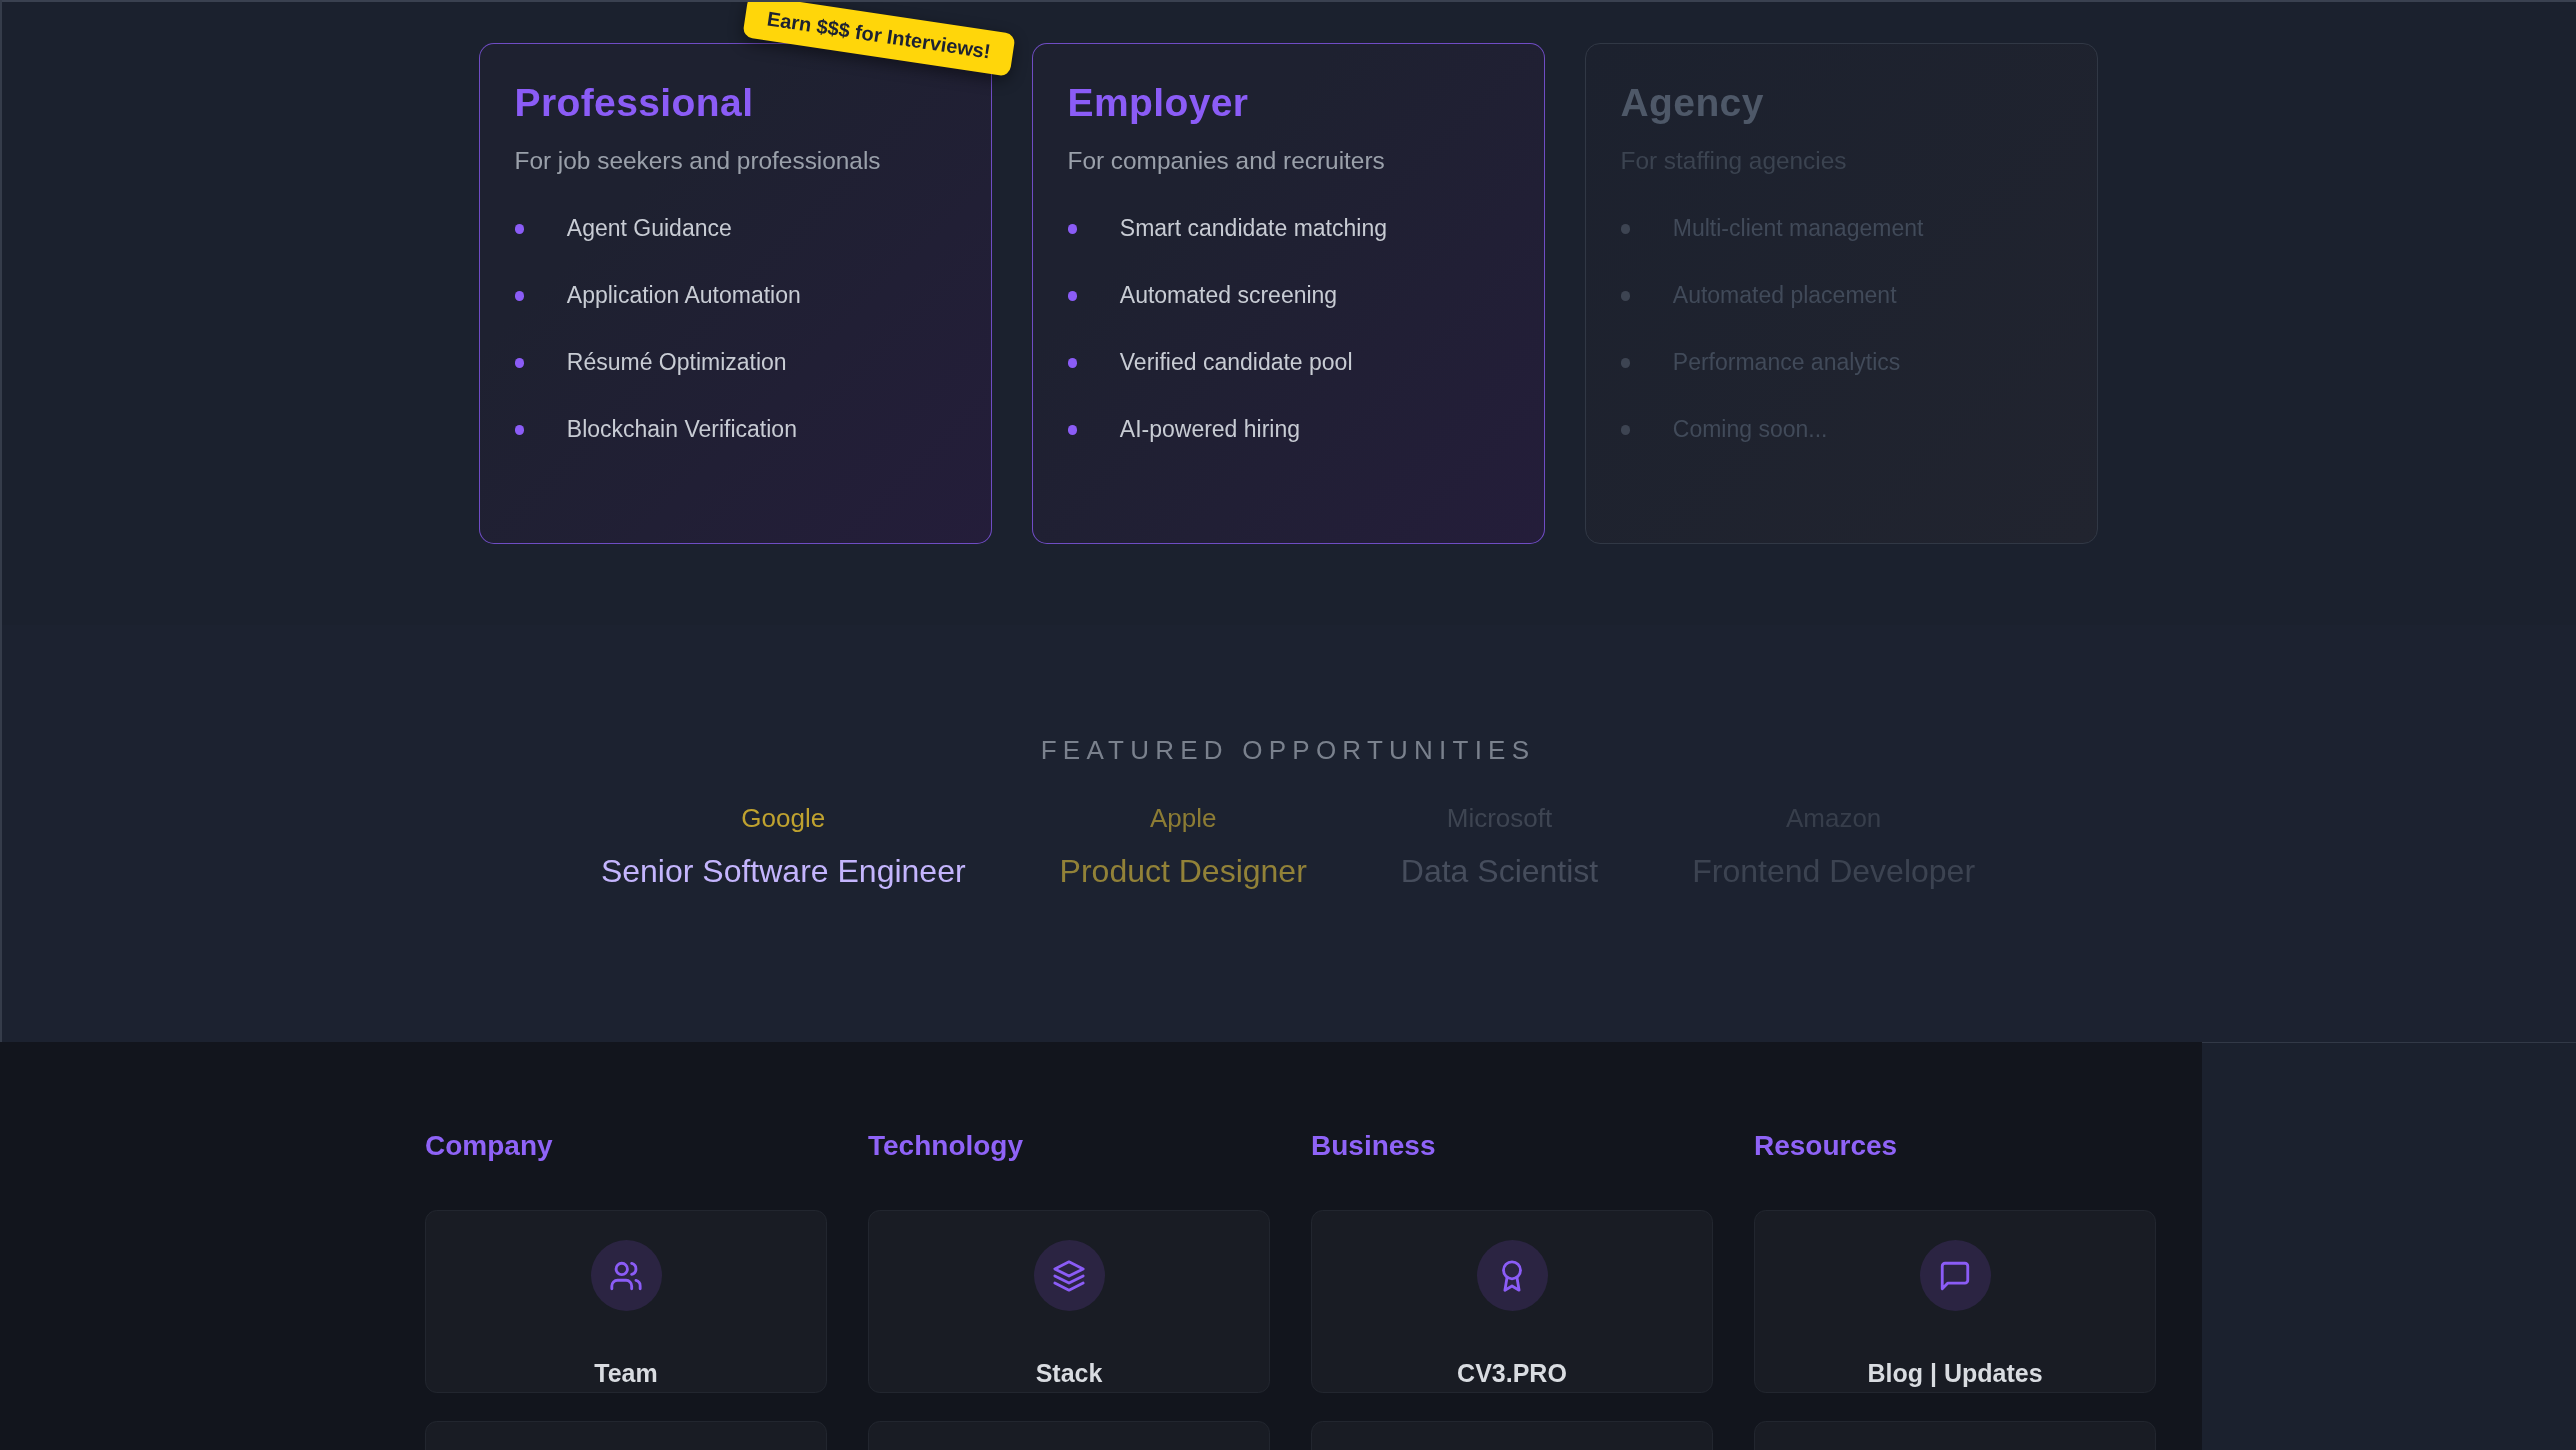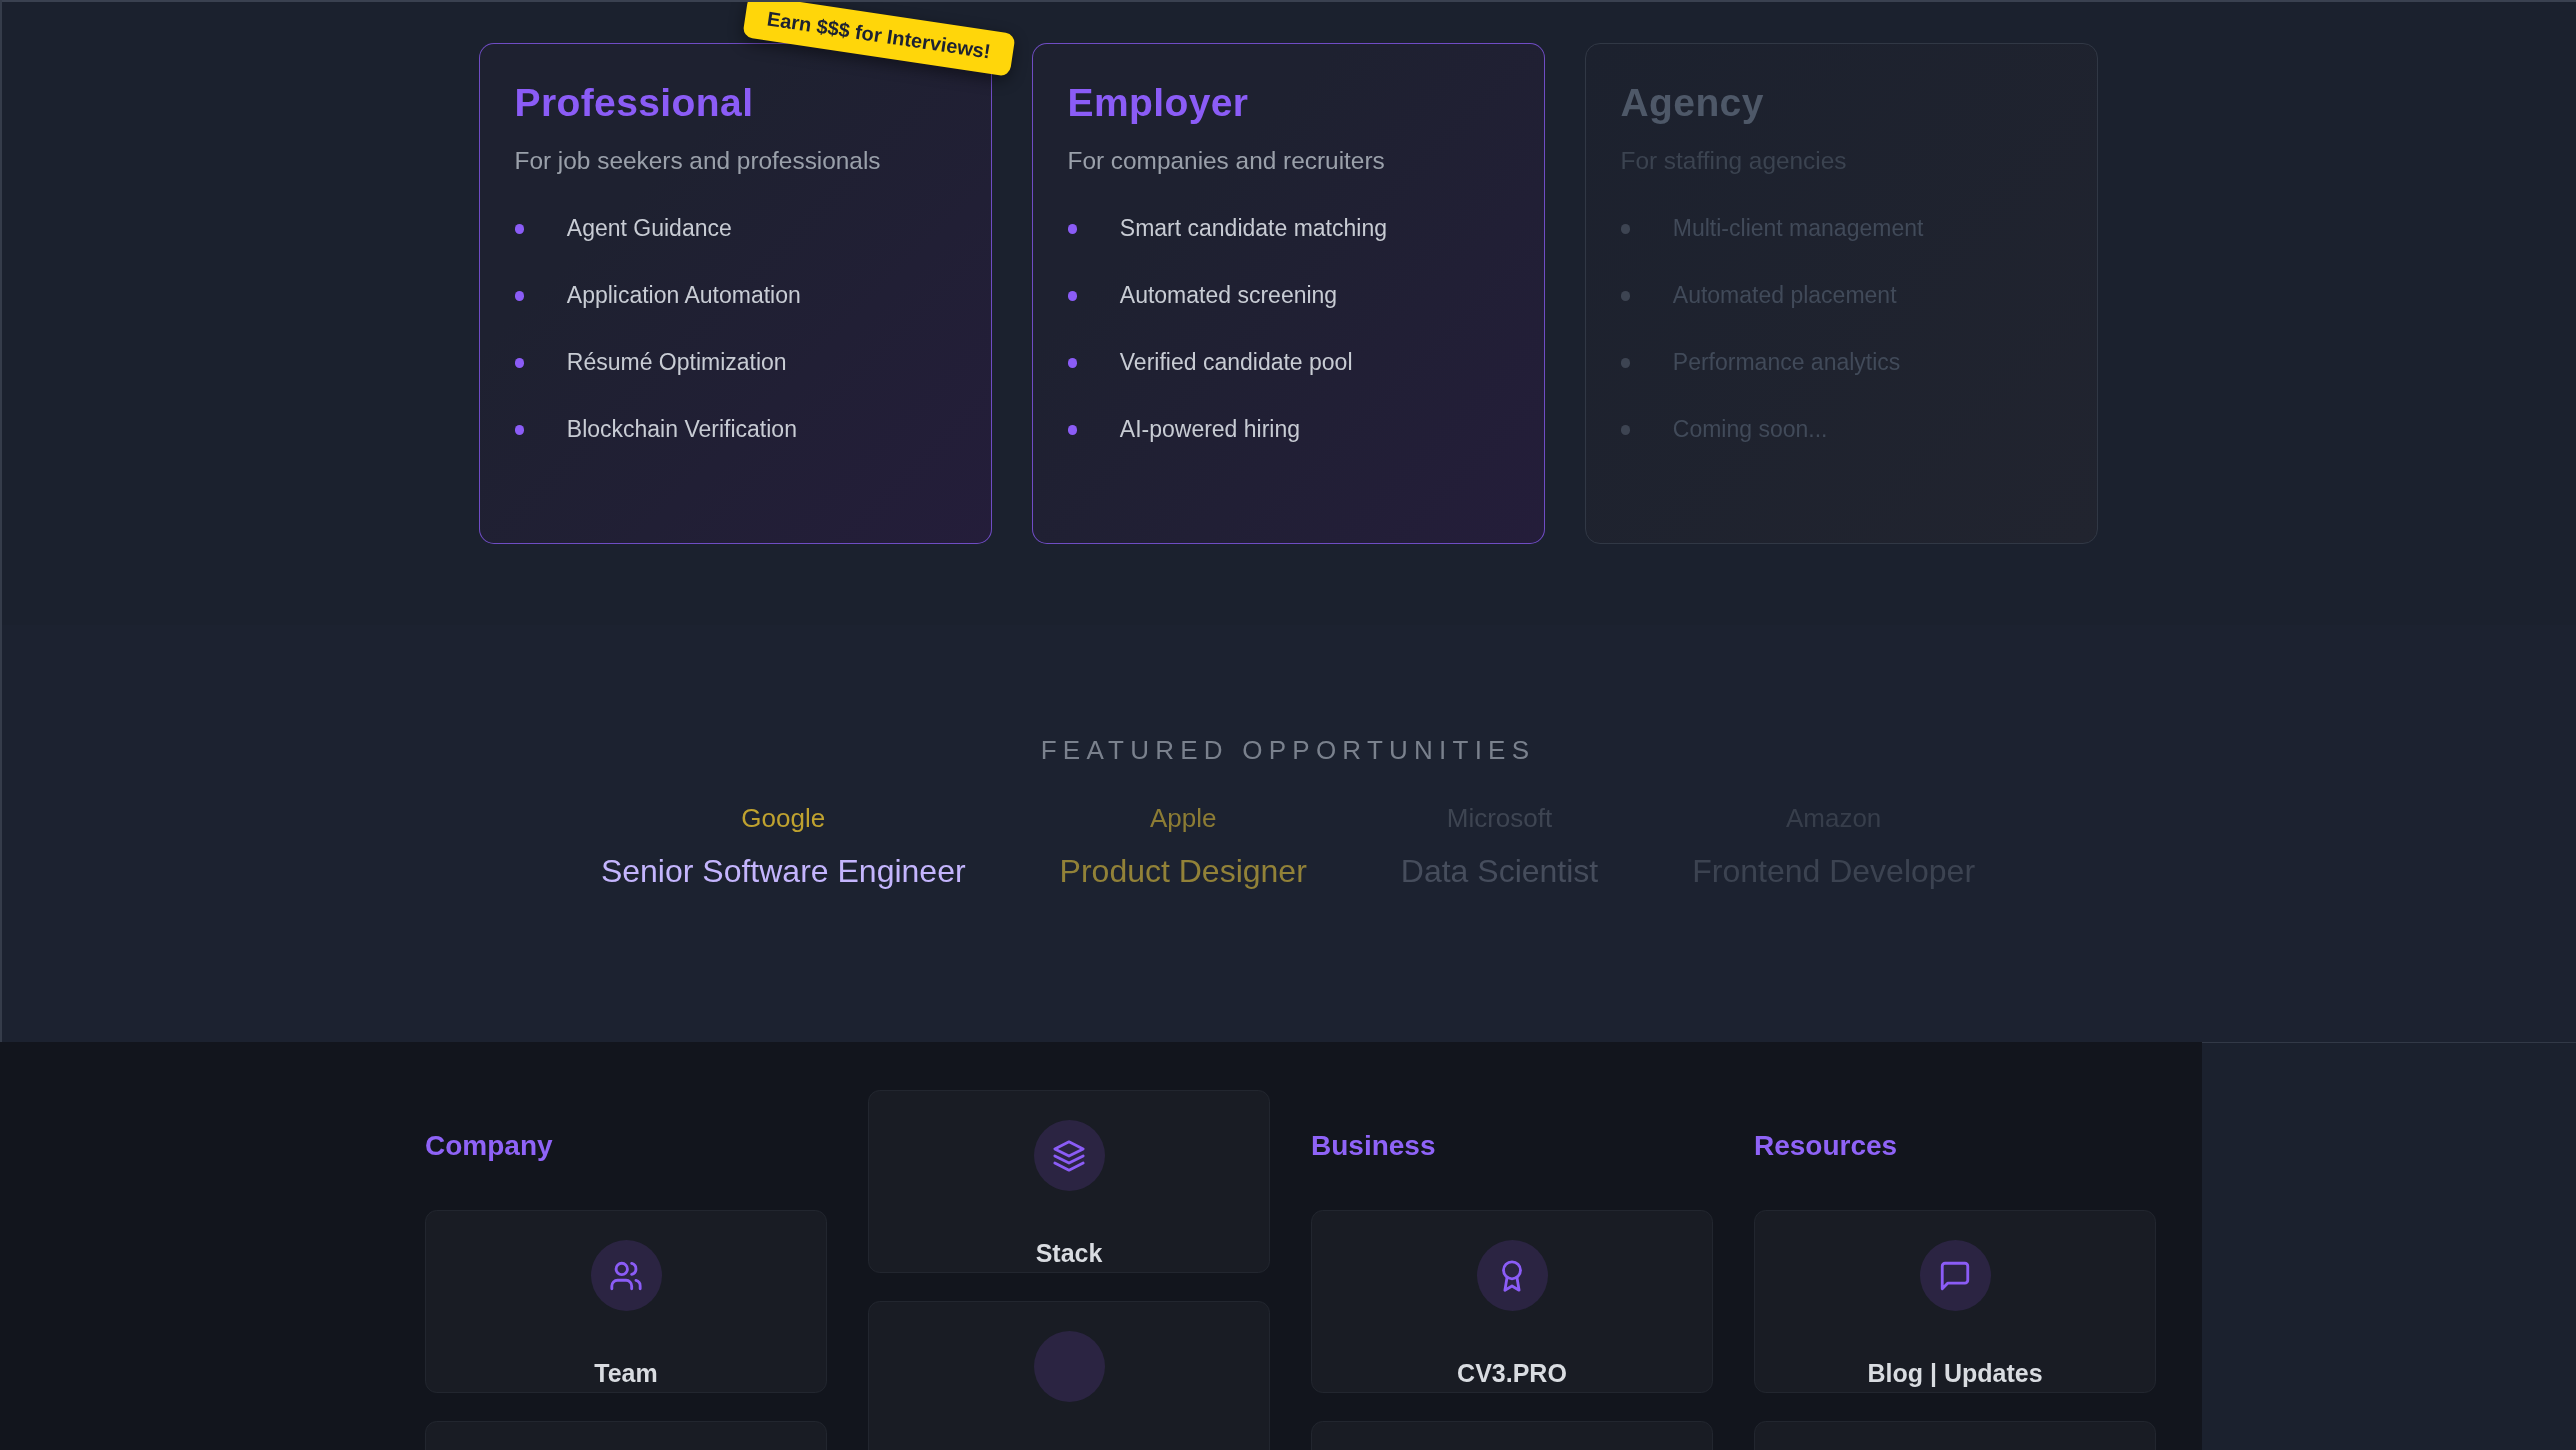--- a/index.html
+++ b/index.html
@@ -183,20 +183,21 @@
               </span>
     <span class="fcard-label">Team</span>
   </a>
             <a class="fcard">
     <span class="icon-circle"></span>
 
   </a>
           </div>
   </div>
         <div class="col">
+    <h4 class="col-head">Technology</h4>
     <div class="cards">
             <a class="fcard">
     <span class="icon-circle">
                 <svg viewBox="0 0 24 24" fill="none" stroke="currentColor" stroke-width="2" stroke-linecap="round" stroke-linejoin="round">
                   <polygon points="12 2 2 7 12 12 22 7 12 2"></polygon>
                   <polyline points="2 12 12 17 22 12"></polyline>
                   <polyline points="2 17 12 22 22 17"></polyline>
                 </svg>
               </span>
     <span class="fcard-label">Stack</span>

